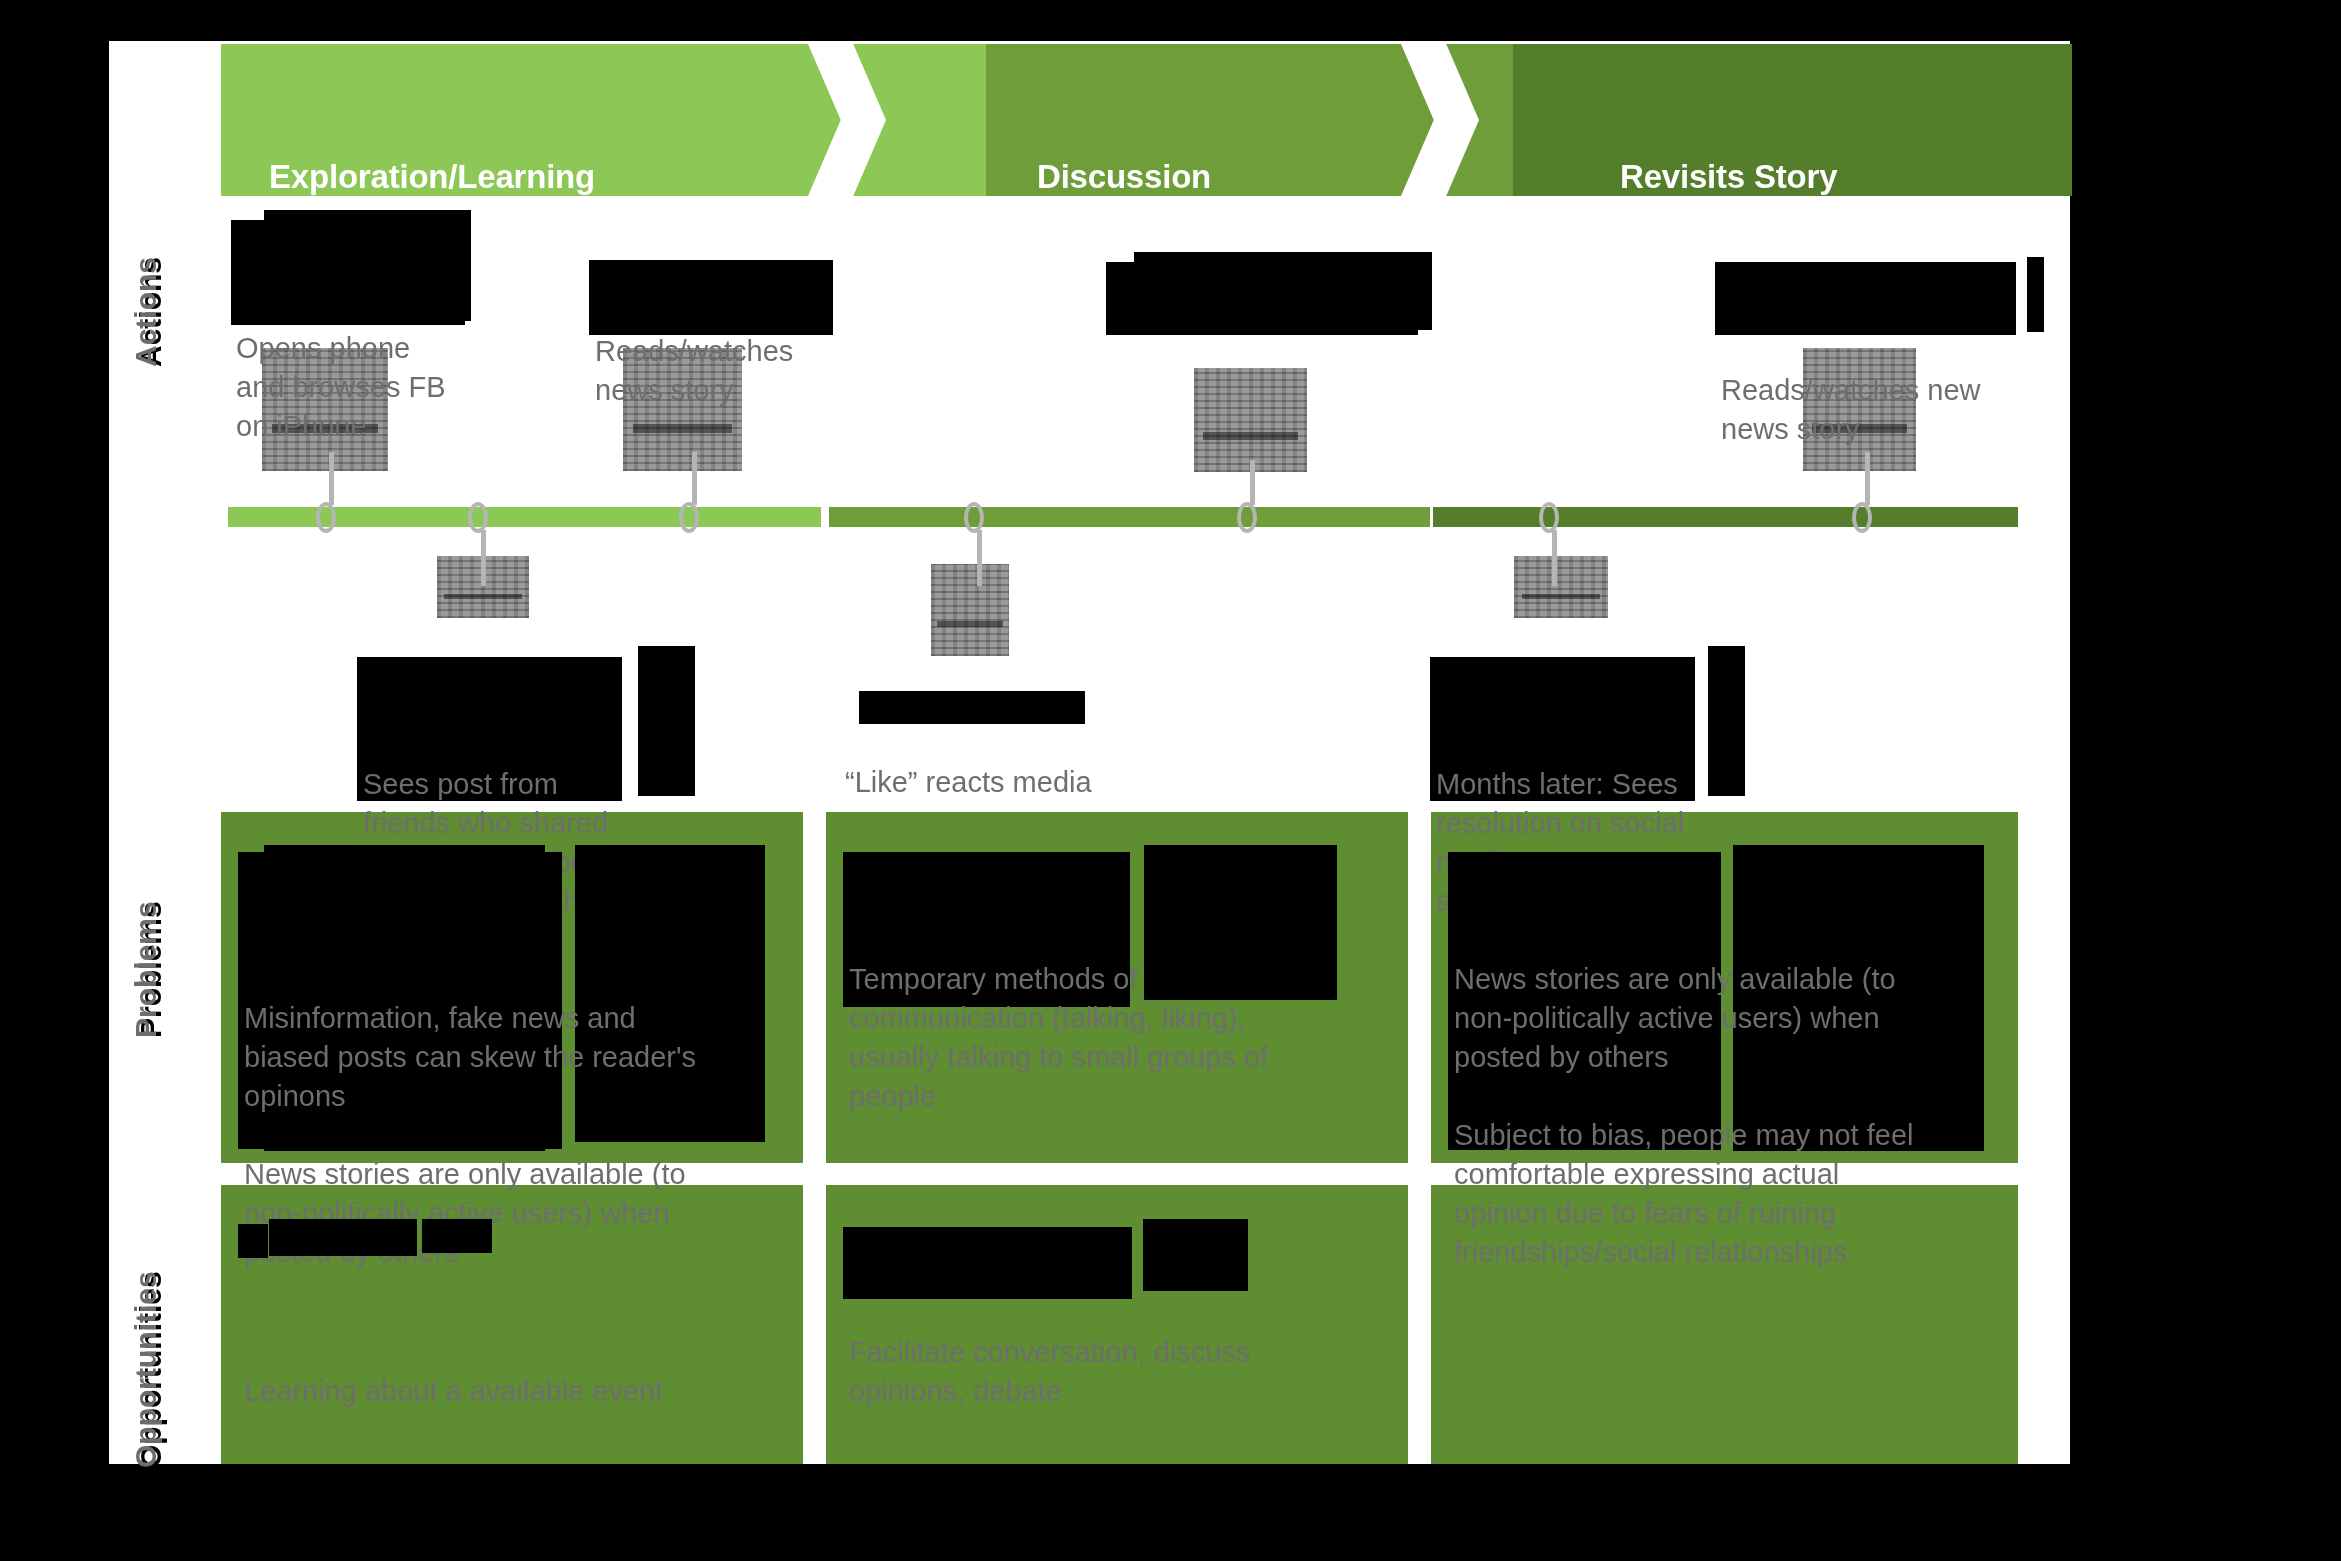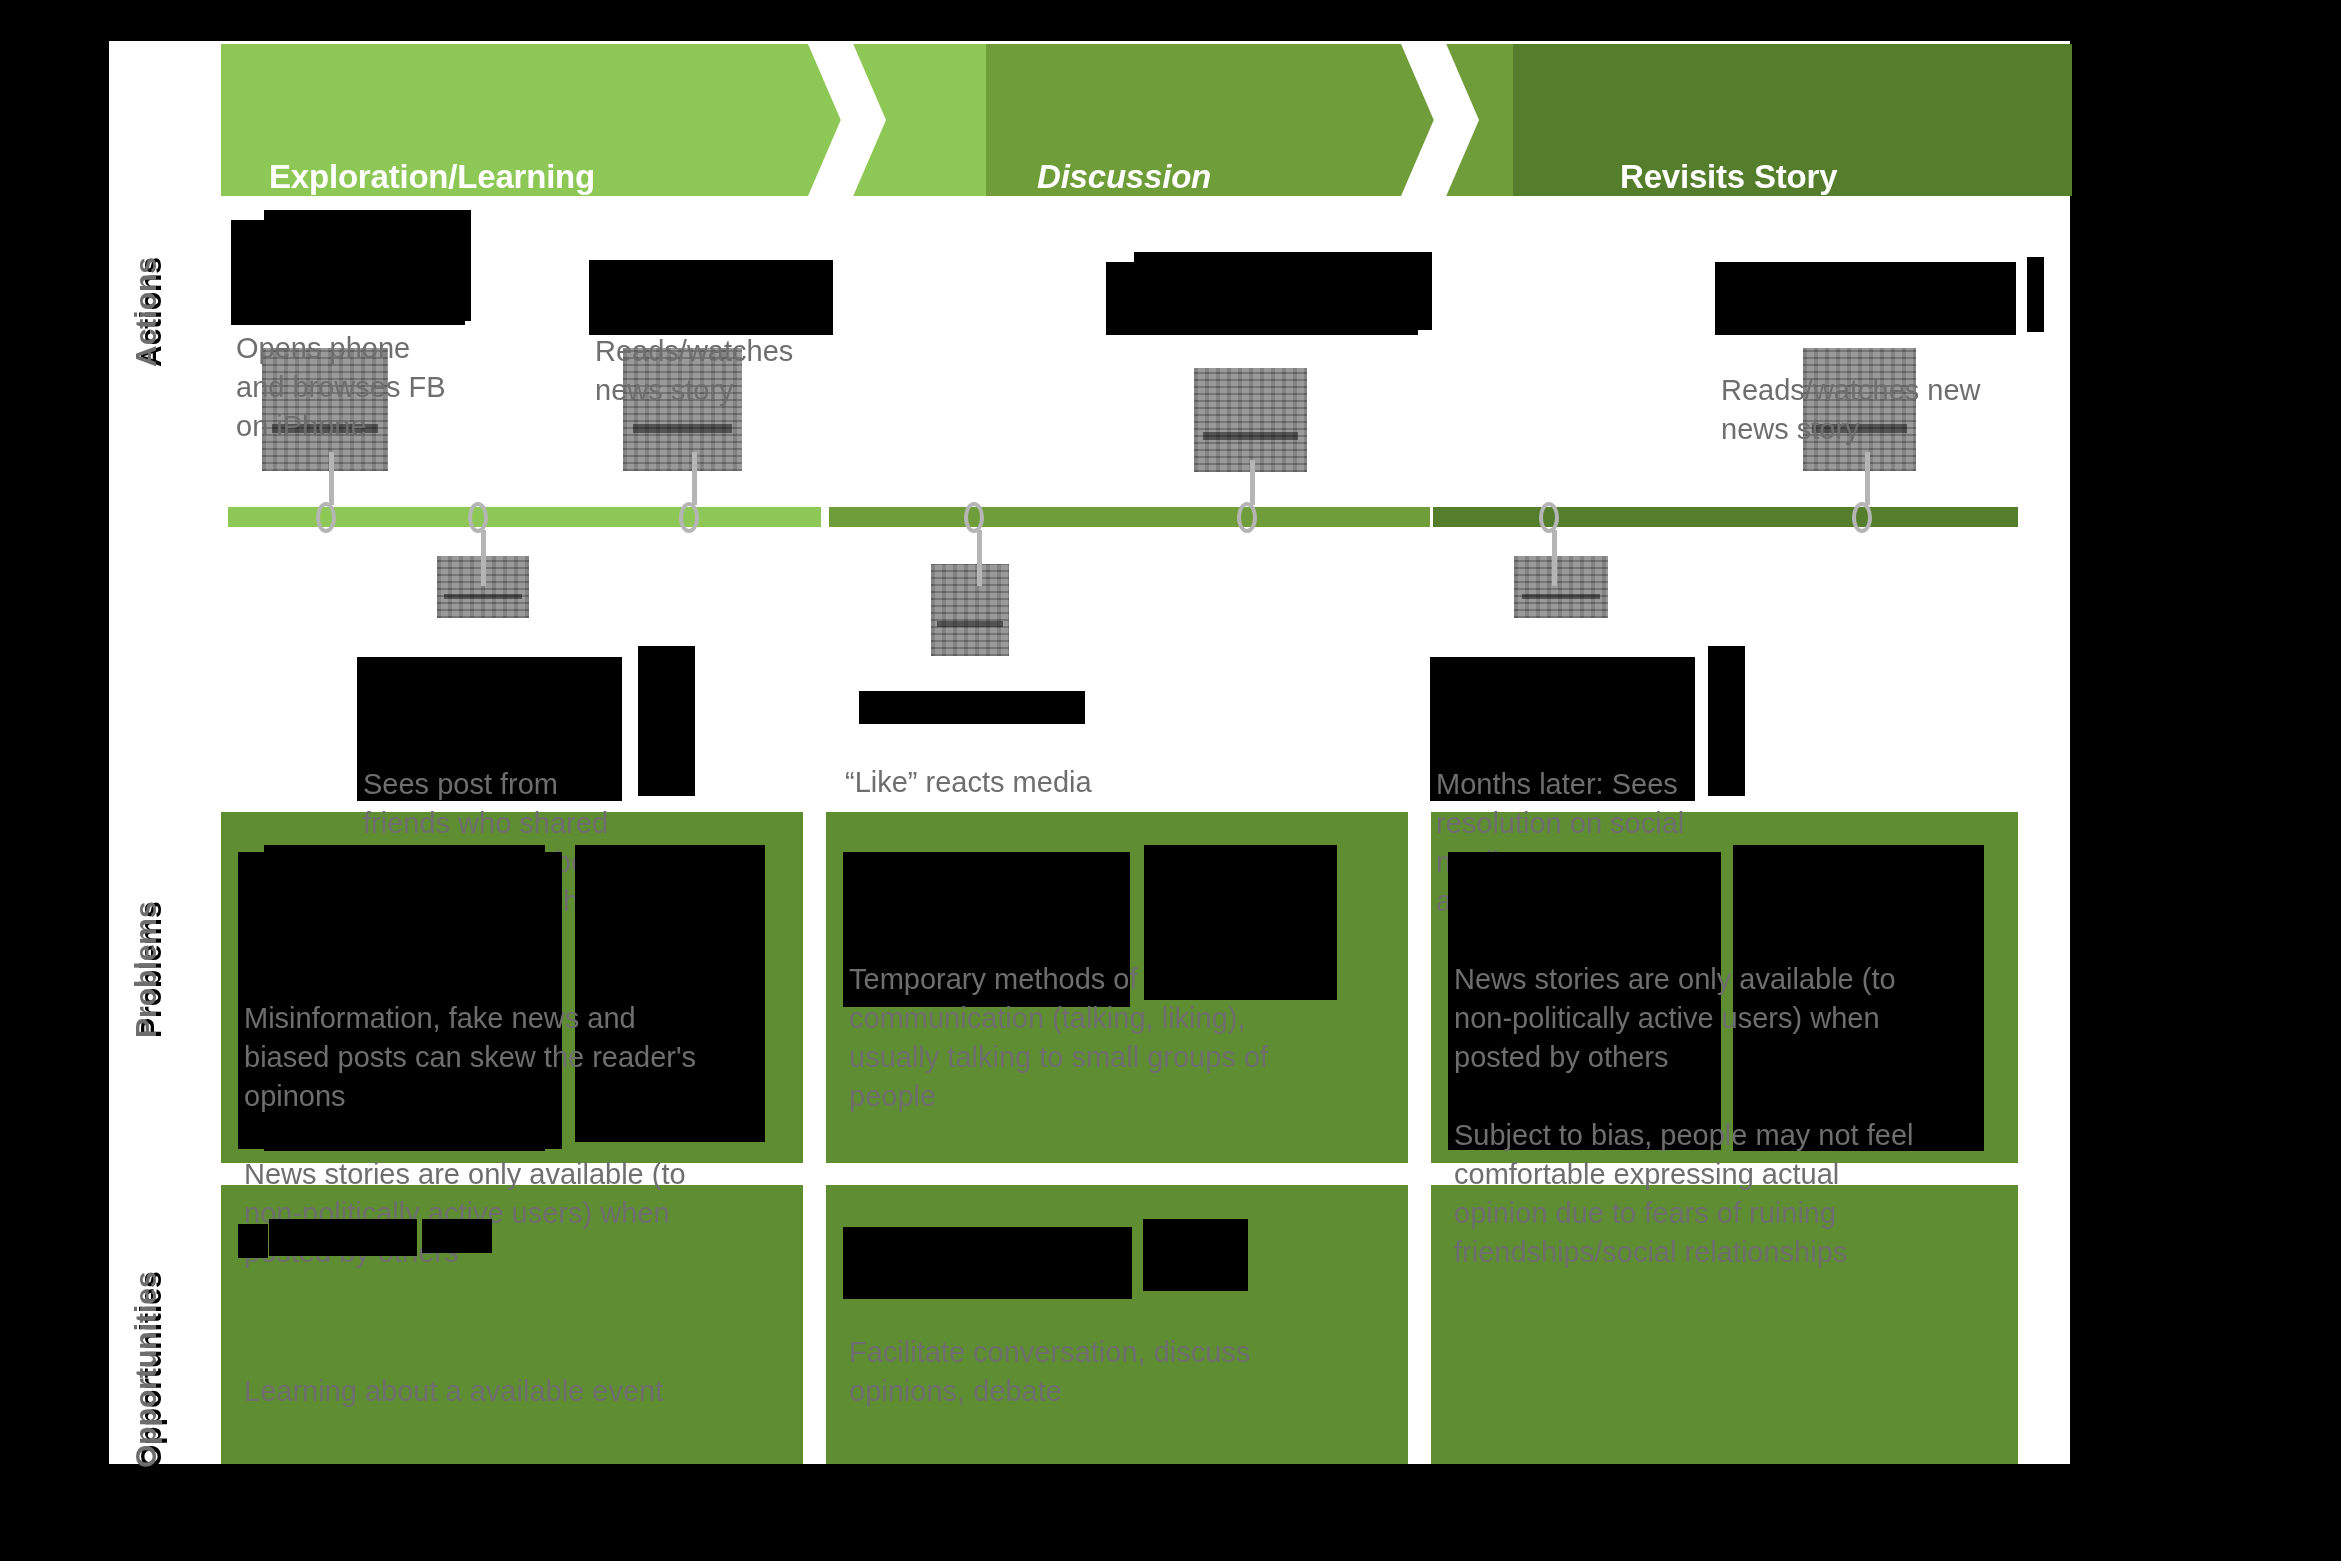--- a/index.html
+++ b/index.html
@@ -30,21 +30,21 @@
   .phase-label {
     color: #ffffff;
     font-size: 33px;
     font-weight: bold;
     letter-spacing: -0.2px;
     white-space: nowrap;
   }
   #phase-0 { left: 221px; width: 765px; background: #8DC756; }
   #phase-0 .phase-label { margin-left: 48px; }
   #phase-1 { left: 826px; width: 687px; background: #6E9D3A; }
-  #phase-1 .phase-label { margin-left: 211px; font-style: italic; }
+  #phase-1 .phase-label { margin-left: 211px; }
   #phase-2 { left: 1405px; width: 667px; background: #547E2B; }
   #phase-2 .phase-label { margin-left: 215px; }
   #phase-0 { z-index: 5; }
   #phase-1 { z-index: 4; }
   #phase-2 { z-index: 3; }
 
   
   .notch {
     position: absolute;
     top: 44px;

